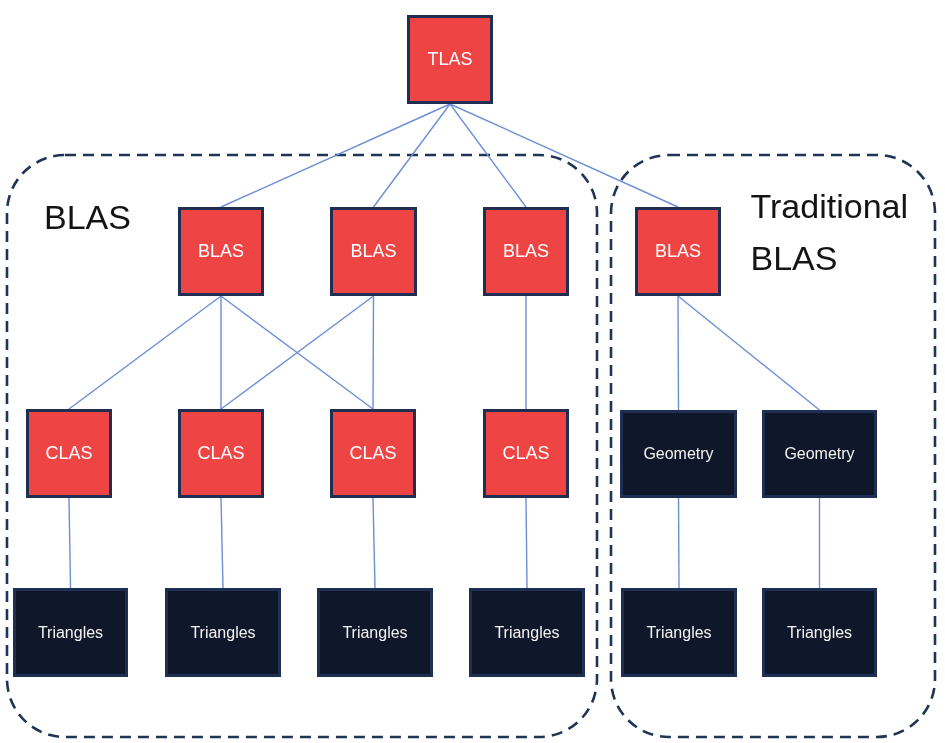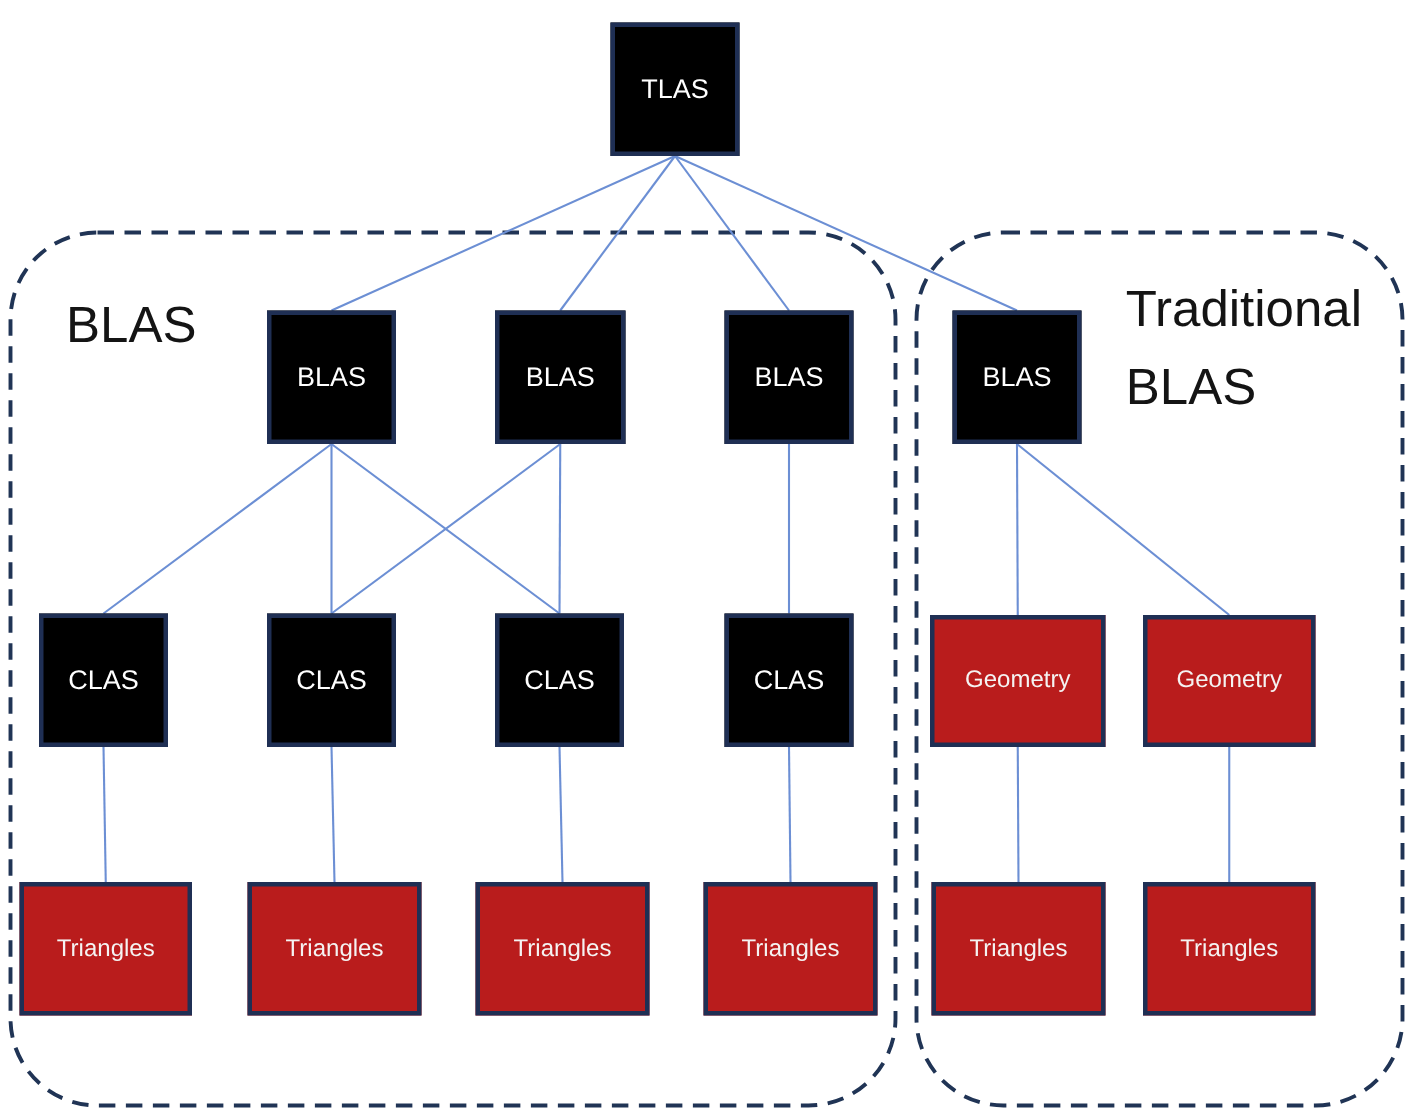--- a/index.html
+++ b/index.html
@@ -25,27 +25,27 @@
   .node {
     position: absolute;
     display: flex;
     align-items: center;
     justify-content: center;
     box-sizing: border-box;
     text-align: center;
     user-select: none;
   }
   .node.blue {
-    background: #000000;
+    background: #ef4444;
     border: 3px solid #1F2F54;
     color: #FFFFFF;
     font-size: 18px;
   }
   .node.gray {
-    background: #b91c1c;
+    background: #0f172a;
     border: 3px solid #1F2F54;
     color: #F5F3F2;
     font-size: 16px;
   }
   .group-label {
     position: absolute;
     font-size: 34px;
     line-height: 1.52;
     color: #141414;
     white-space: nowrap;

